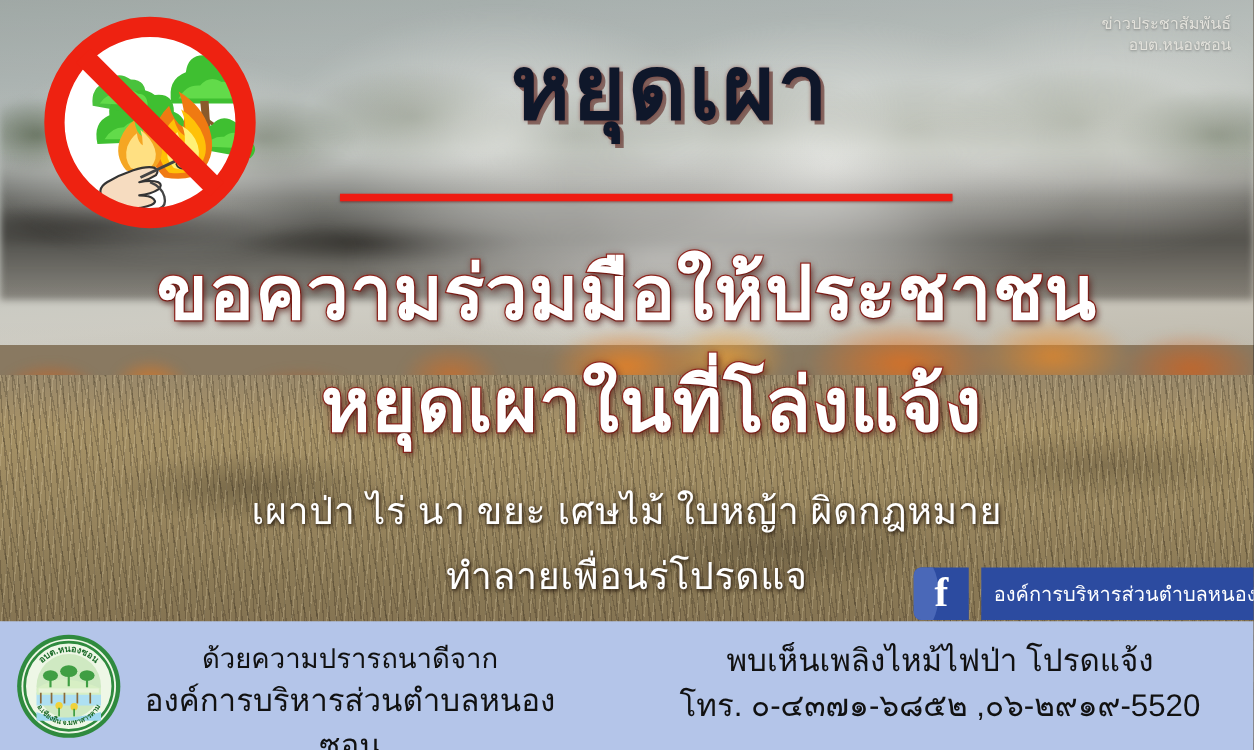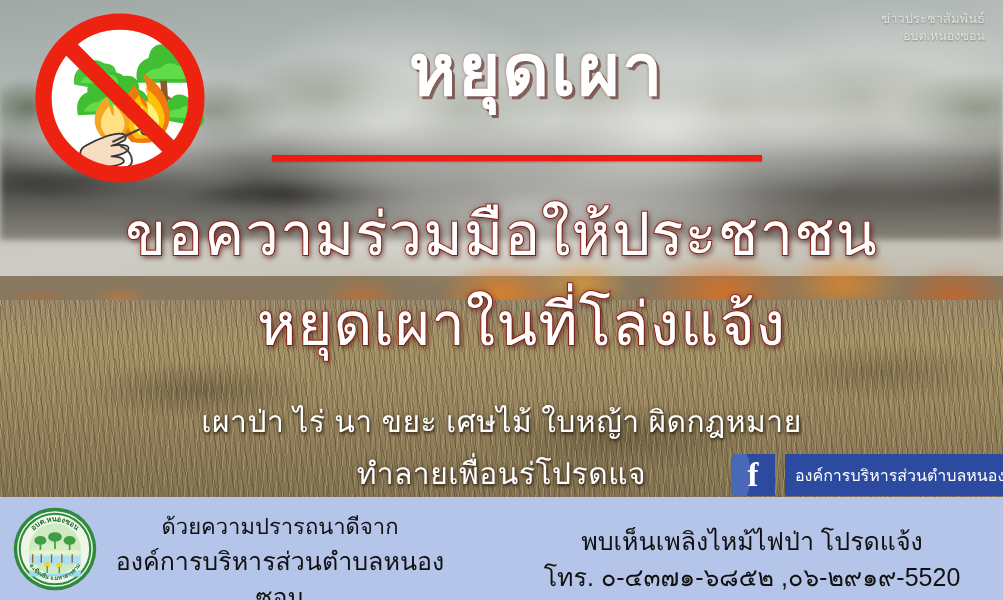--- a/index.html
+++ b/index.html
@@ -104,47 +104,46 @@
     font-size:13px;
     opacity:.88;
   }
   .header-right .l2{font-size:12.5px;}
 
   
   .headline{
     position:absolute;left:0;top:12px;width:100%;
     text-align:center;
     font-size:72px;font-weight:bold;
-    color:#ffffff;
+    color:#0f172a;
     letter-spacing:2px;
     text-shadow:3px 3px 0 rgba(80,20,14,.55), 0 0 3px rgba(120,20,14,.5);
     padding-left:70px;
   }
   .rule{
     position:absolute;left:272px;top:155px;width:490px;height:6px;
     background:#ef1b12;
     box-shadow:0 1px 2px rgba(60,0,0,.4);
   }
 
   
   .body-line{
     position:absolute;width:100%;text-align:center;
-    font-weight:normal;color:#ffffff;
+    font-weight:bold;color:#ffffff;
     -webkit-text-stroke:2px #9d2a22;
     paint-order:stroke fill;
     text-shadow:0 0 6px rgba(110,28,20,.55), 2px 3px 5px rgba(70,16,12,.55);
   }
   .body-1{top:186px;font-size:60px;letter-spacing:1px;}
   .body-2{top:276px;font-size:60px;letter-spacing:1px;padding-left:40px;}
 
   .sub-line{
     position:absolute;width:100%;text-align:center;
     color:#ffffff;font-size:30px;
     text-shadow:1px 2px 3px rgba(40,28,16,.85), 0 0 5px rgba(50,34,20,.6);
-    margin-top:13px;
   }
   .sub-1{top:385px;letter-spacing:.5px;}
   .sub-2{top:437px;letter-spacing:.5px;}
 
   
   .fb{
     position:absolute;left:731px;top:454px;
     display:flex;align-items:stretch;height:42px;
   }
   .fb-icon{
@@ -185,21 +184,21 @@
   .bottom-left{
     position:absolute;left:100px;top:14px;width:360px;
     text-align:center;color:#111;line-height:1.45;
   }
   .bottom-left .l1{font-size:22px;}
   .bottom-left .l2{font-size:25px;}
   .bottom-right{
     position:absolute;left:512px;top:14px;width:480px;
     text-align:center;color:#111;line-height:1.45;
   }
-  .bottom-right .l1{font-size:25px;margin-top:12px;}
+  .bottom-right .l1{font-size:25px;}
   .bottom-right .l2{font-size:25px;}
 </style>
 </head>
 <body>
 
 <div class="poster">
 
   <div class="bg">
     <div class="sky"></div>
     <div class="treeline"></div>

